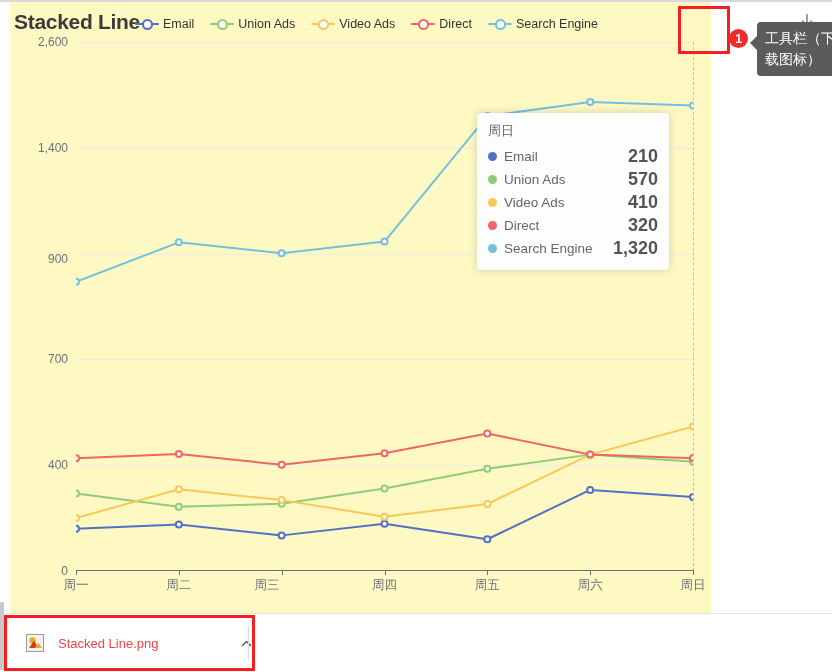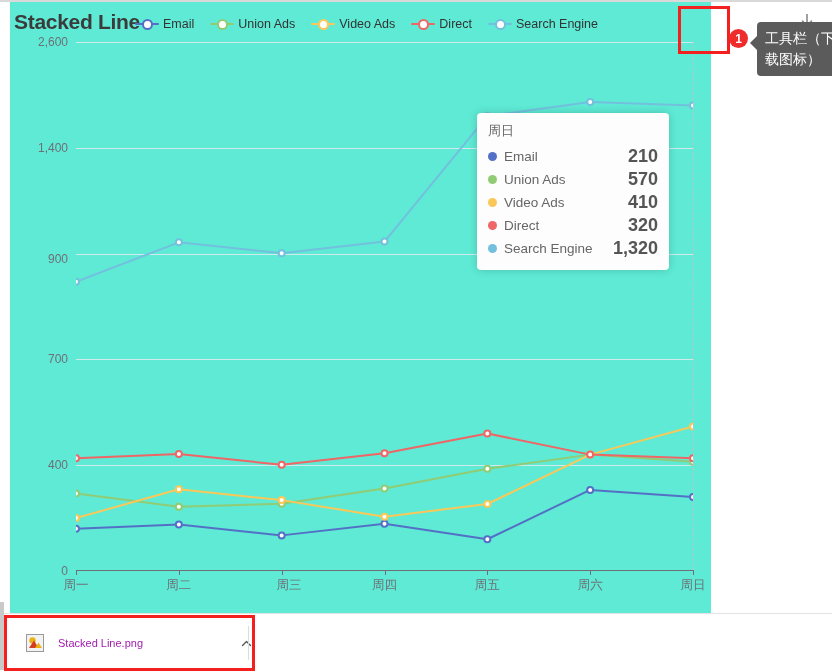--- a/index.html
+++ b/index.html
@@ -10,21 +10,21 @@
     -webkit-font-smoothing:antialiased;
   }
   
   .top-hairline{position:absolute;left:0;top:0;width:832px;height:2px;background:#d9d9d9;}
   .left-strip{position:absolute;left:0;top:2px;width:10px;height:611px;background:#ffffff;}
   .left-edge-dark{position:absolute;left:0;top:602px;width:4px;height:68px;background:#c9c9c9;}
 
   
   #chart-card{
     position:absolute;left:10px;top:2px;width:701px;height:611px;
-    background:#5eead4;
+    background:#fef9c3;
     text-decoration:underline;
   }
   
   #chart-title{
     position:absolute;left:4px;top:8px;
     font-size:21px;font-weight:bold;color:#3b3b3b;
     letter-spacing:-0.3px;white-space:nowrap;
   }
   
   #legend{
@@ -126,21 +126,21 @@
     border-top:1px solid #e3e3e3;
   }
   #download-item{
     position:absolute;left:10px;top:7px;width:245px;height:44px;
     display:flex;align-items:center;background:#fff;
   }
   #download-file-icon{
     width:18px;height:18px;margin-left:12px;margin-right:14px;flex:0 0 auto;
     position:relative;border:1px solid #9a9a9a;background:#fff;box-sizing:border-box;
   }
-  #download-filename{font-size:11px;color:#a21caf;flex:1 1 auto;white-space:nowrap;}
+  #download-filename{font-size:13px;color:#ef4444;flex:1 1 auto;white-space:nowrap;}
   #download-chevron{
     width:26px;flex:0 0 auto;display:flex;align-items:center;justify-content:center;
     color:#555;cursor:pointer;
   }
   #shelf-divider{position:absolute;left:244px;top:12px;width:1px;height:34px;background:#dcdcdc;}
   #download-highlight{
     position:absolute;left:4px;top:615px;width:251px;height:56px;
     border:3px solid #f4201f;box-sizing:border-box;
   }
 </style>
@@ -265,21 +265,21 @@
 
   <div id="axis-pointer"></div>
 
   <div id="xaxis-line"></div>
   <div id="xaxis-ticks">
       <div class="xtick" style="left: 66px;"></div>
       <div class="xlabel" style="left: 66px;">周一</div>
       <div class="xtick" style="left: 168.833px;"></div>
       <div class="xlabel" style="left: 168.833px;">周二</div>
       <div class="xtick" style="left: 271.667px;"></div>
-      <div class="xlabel" style="left: 279px;">周三</div>
+      <div class="xlabel" style="left: 257px;">周三</div>
       <div class="xtick" style="left: 374.5px;"></div>
       <div class="xlabel" style="left: 374.5px;">周四</div>
       <div class="xtick" style="left: 477.333px;"></div>
       <div class="xlabel" style="left: 477.333px;">周五</div>
       <div class="xtick" style="left: 580.167px;"></div>
       <div class="xlabel" style="left: 580.167px;">周六</div>
       <div class="xtick" style="left: 683px;"></div>
       <div class="xlabel" style="left: 683px;">周日</div>
     </div>
 

